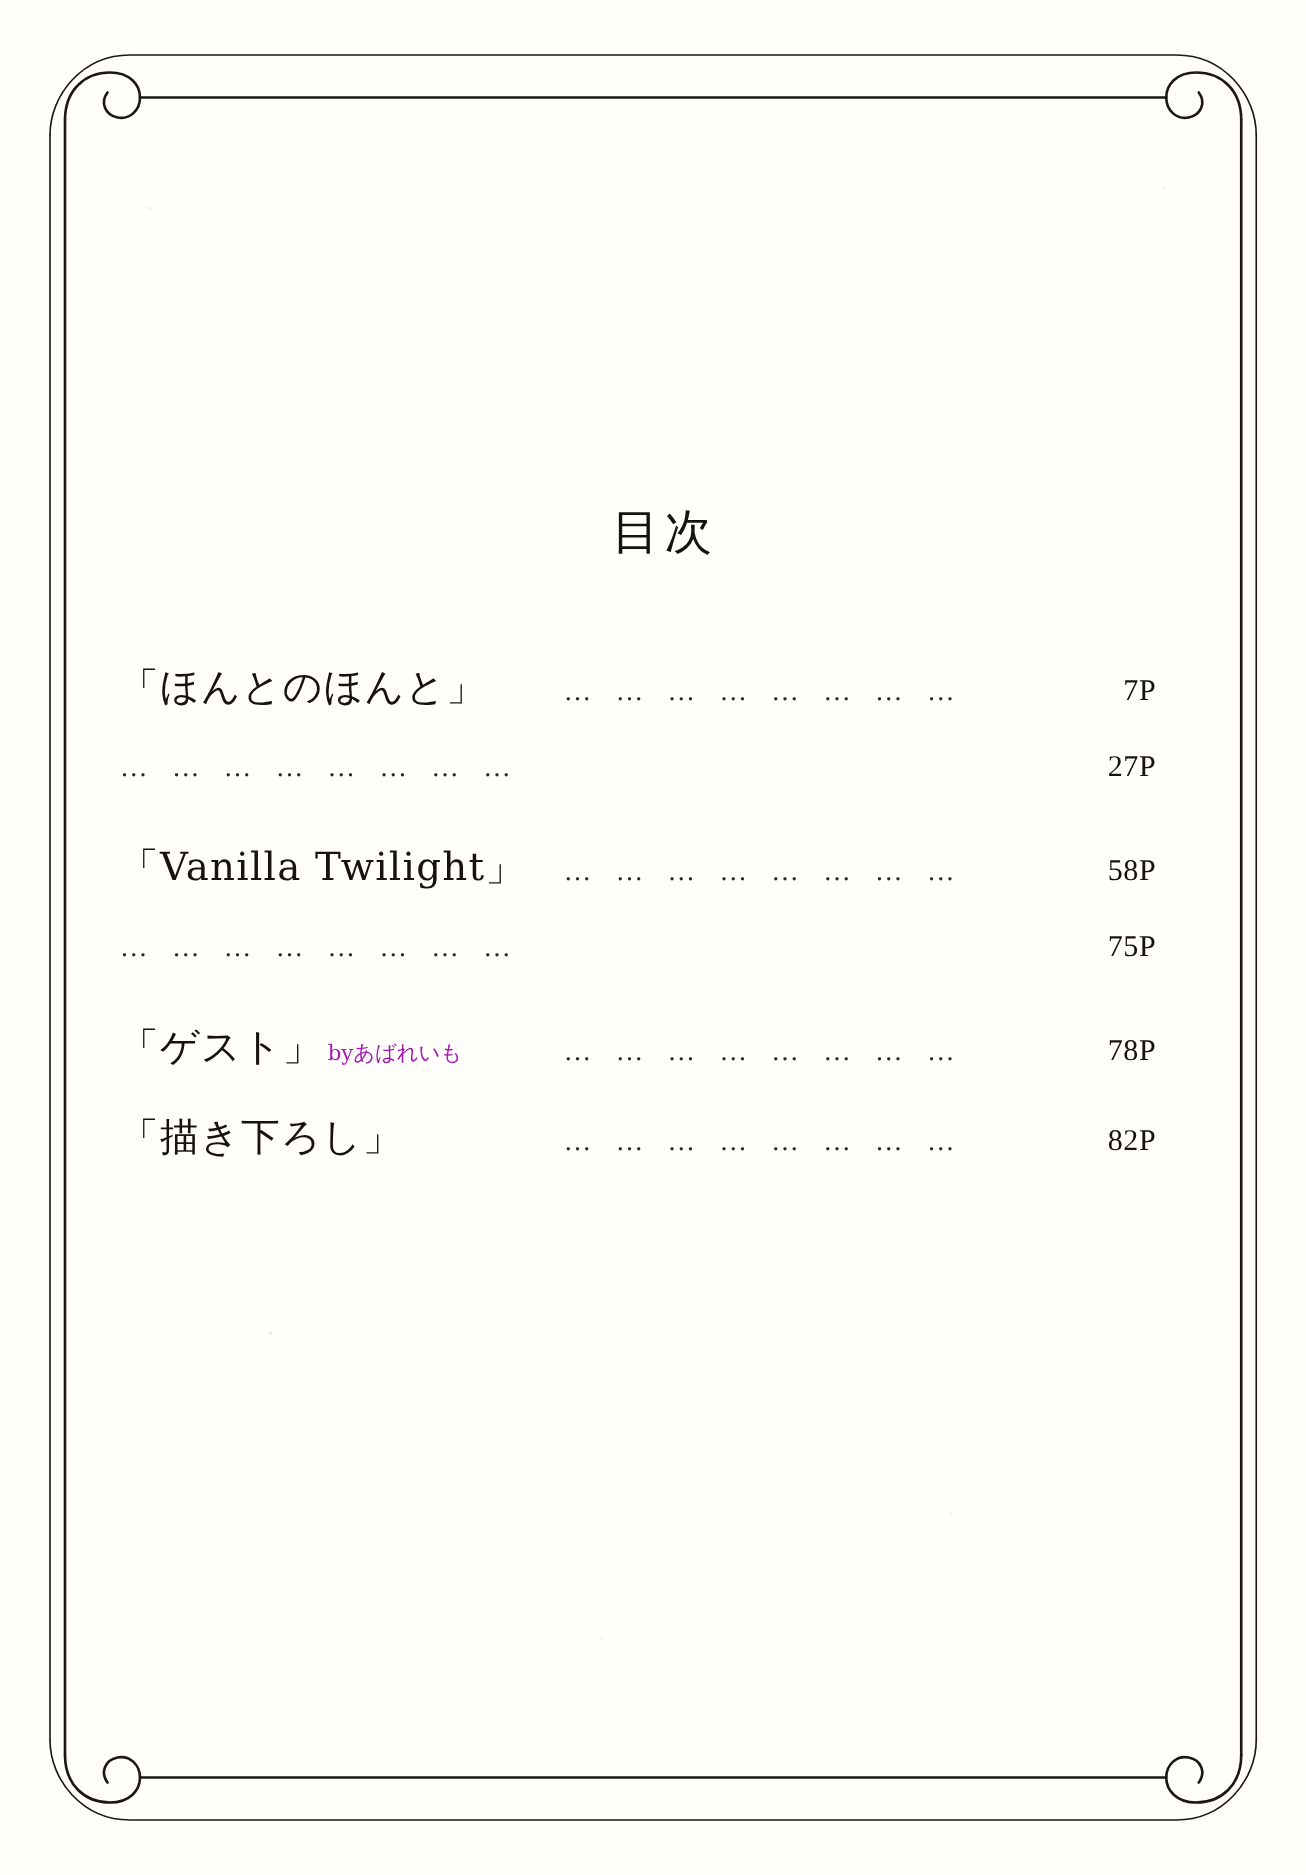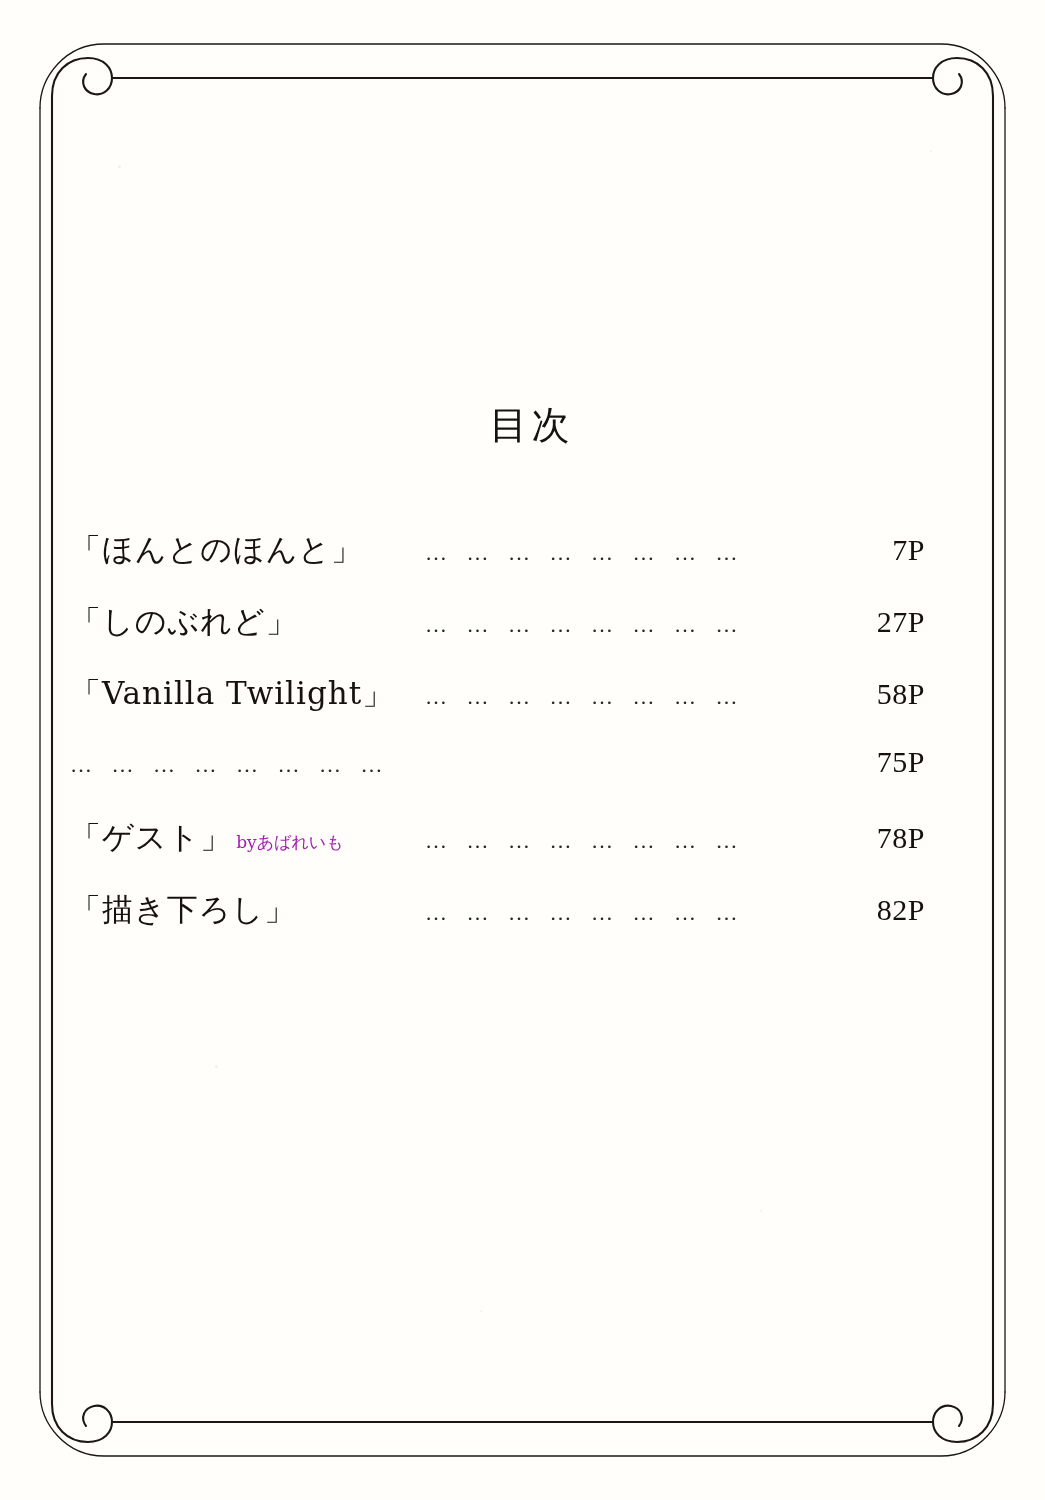--- a/index.html
+++ b/index.html
@@ -62,21 +62,21 @@
   .toc-list {
     margin: 0;
     padding: 0;
     list-style: none;
   }
 
   .toc-row {
     display: flex;
     align-items: baseline;
     height: 72px;
-    padding-left: 70px;
+    padding-left: 96px;
     padding-right: 120px;
   }
 
   .toc-label {
     width: 355px;
     flex: 0 0 355px;
     font-size: 31px;
     letter-spacing: 1px;
     white-space: nowrap;
     font-family: "DejaVu Serif", "Liberation Serif", serif;
@@ -100,21 +100,21 @@
     font-size: 22px;
     letter-spacing: 7px;
     white-space: nowrap;
     text-align: left;
     line-height: 20px;
   }
 
   .toc-page {
     flex: 0 0 78px;
     text-align: right;
-    font-size: 30px;
+    font-size: 24px;
     font-family: "Liberation Serif", "DejaVu Serif", serif;
     color: #15120e;
     letter-spacing: 0.5px;
   }
 </style>
 </head>
 <body>
 
 <div class="page">
 
@@ -157,21 +157,20 @@
 
     <ul class="toc-list">
 
       <li class="toc-row">
         <span class="toc-label">「ほんとのほんと」</span>
         <span class="toc-dots">… … … … … … … …</span>
         <span class="toc-page">7P</span>
       </li>
 
       <li class="toc-row">
-        <span class="toc-label">「しのぶれど」</span>
         <span class="toc-dots">… … … … … … … …</span>
         <span class="toc-page">27P</span>
       </li>
 
       <li class="toc-row">
         <span class="toc-label latin">「Vanilla Twilight」</span>
         <span class="toc-dots">… … … … … … … …</span>
         <span class="toc-page">58P</span>
       </li>
 

